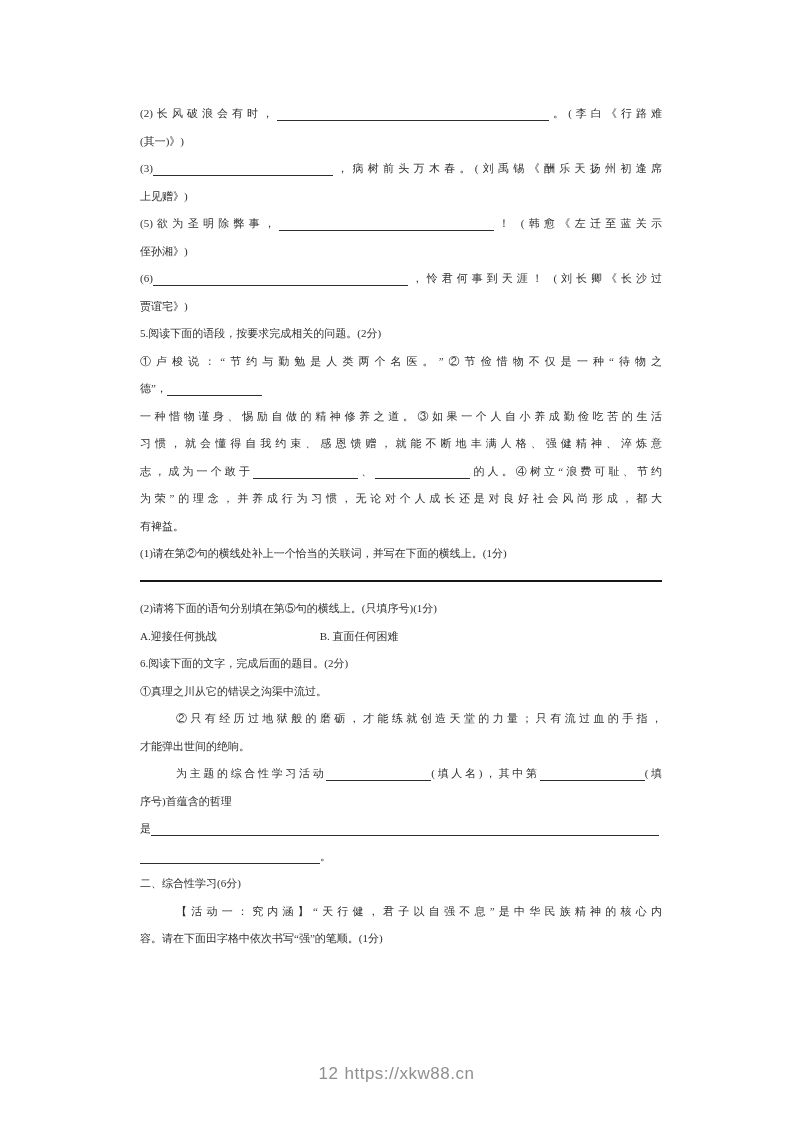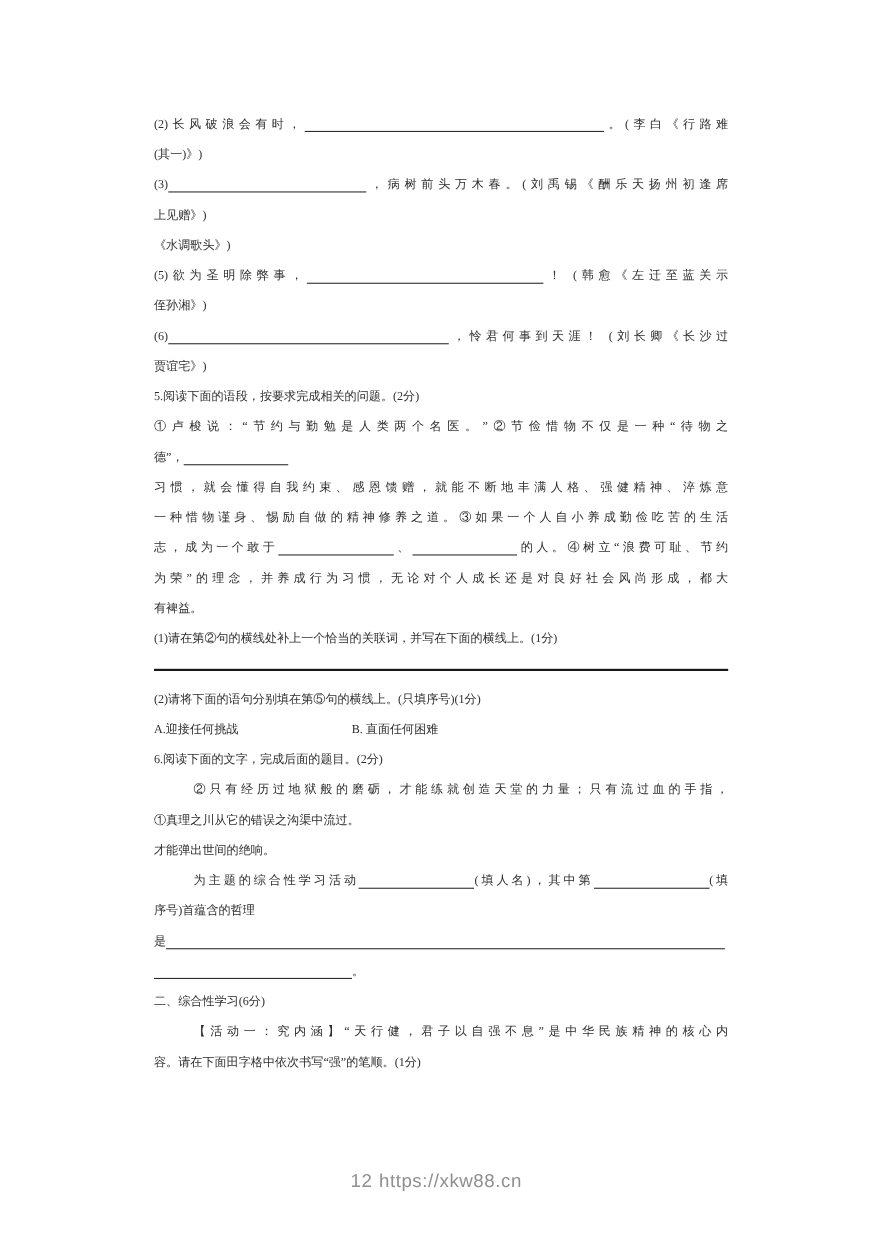--- a/index.html
+++ b/index.html
@@ -55,46 +55,45 @@
 
 <div class="page">
   <div class="content">
 
     <div class="ln j"><span>(2)长风破浪会有时，</span><span class="blank w272"></span><span>。(李白《行路难</span></div>
     <div class="ln">(其一)》)</div>
 
     <div class="ln j"><span>(3)</span><span class="blank w180"></span><span>，病树前头万木春。(刘禹锡《酬乐天扬州初逢席</span></div>
     <div class="ln">上见赠》)</div>
 
-    <div class="ln">《水调歌头》)</div>
 
     <div class="ln j"><span>(5)欲为圣明除弊事，</span><span class="blank w215"></span><span>！ (韩愈《左迁至蓝关示</span></div>
     <div class="ln">侄孙湘》)</div>
 
     <div class="ln j"><span>(6)</span><span class="blank w255"></span><span>，怜君何事到天涯！ (刘长卿《长沙过</span></div>
     <div class="ln">贾谊宅》)</div>
 
     <div class="ln">5.阅读下面的语段，按要求完成相关的问题。(2分)</div>
     <div class="ln j">①卢梭说：“节约与勤勉是人类两个名医。”②节俭惜物不仅是一种“待物之</div>
     <div class="ln"><span>德”，</span><span class="blank w95"></span></div>
+    <div class="ln j">一种惜物谨身、惕励自做的精神修养之道。③如果一个人自小养成勤俭吃苦的生活</div>
     <div class="ln j">习惯，就会懂得自我约束、感恩馈赠，就能不断地丰满人格、强健精神、淬炼意</div>
-    <div class="ln j">一种惜物谨身、惕励自做的精神修养之道。③如果一个人自小养成勤俭吃苦的生活</div>
     <div class="ln j"><span>志，成为一个敢于</span><span class="blank w105"></span><span>、</span><span class="blank w95"></span><span>的人。④树立“浪费可耻、节约</span></div>
     <div class="ln j">为荣”的理念，并养成行为习惯，无论对个人成长还是对良好社会风尚形成，都大</div>
     <div class="ln">有裨益。</div>
     <div class="ln">(1)请在第②句的横线处补上一个恰当的关联词，并写在下面的横线上。(1分)</div>
     <div class="rule-line">
         <div class="rule"></div>
       </div>
     <div class="ln">(2)请将下面的语句分别填在第⑤句的横线上。(只填序号)(1分)</div>
     <div class="ln"><span>A.迎接任何挑战</span><span class="optB">B. 直面任何困难</span></div>
 
     <div class="ln">6.阅读下面的文字，完成后面的题目。(2分)</div>
+    <div class="ln">①真理之川从它的错误之沟渠中流过。</div>
     <div class="ln j ind">②只有经历过地狱般的磨砺，才能练就创造天堂的力量；只有流过血的手指，</div>
-    <div class="ln">①真理之川从它的错误之沟渠中流过。</div>
     <div class="ln">才能弹出世间的绝响。</div>
     <div class="ln j ind"><span>为主题的综合性学习活动</span><span class="blank w105"></span><span>(填人名)，其中第</span><span class="blank w105"></span><span>(填</span></div>
     <div class="ln">序号)首蕴含的哲理</div>
     <div class="ln"><span>是</span><span class="blank w508"></span></div>
     <div class="ln"><span class="blank w180"></span><span>。</span></div>
 
     <div class="ln">二、综合性学习(6分)</div>
     <div class="ln j ind">【活动一：究内涵】“天行健，君子以自强不息”是中华民族精神的核心内</div>
     <div class="ln">容。请在下面田字格中依次书写“强”的笔顺。(1分)</div>
 

